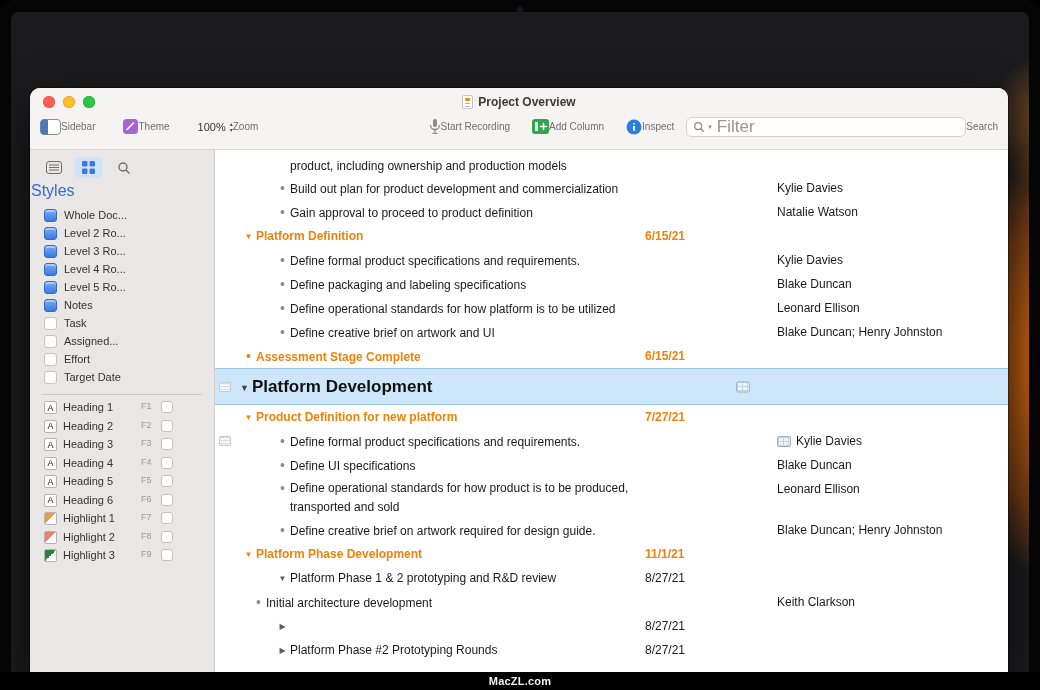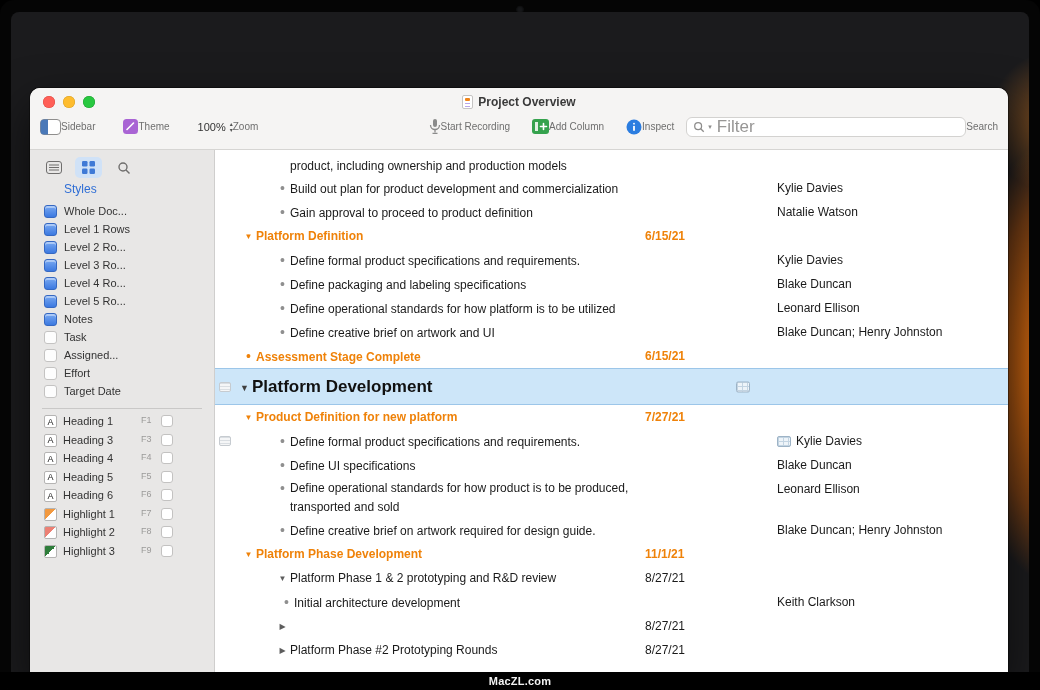--- a/index.html
+++ b/index.html
@@ -42,21 +42,21 @@
                       font-family:"Liberation Sans","DejaVu Sans",sans-serif;}
   .search-field input::placeholder{color:#979695;}
   .chev{font-size:7px;color:#8e8d8c;}
 
   
   .wbody{display:flex;height:522px;}
   .sidebar{width:185px;background:#e8e7e6;border-right:1px solid #cfcecd;font-size:11px;color:#333;flex:none;}
   .sb-tabs{display:flex;align-items:center;gap:8px;padding:7px 0 1px 10px;}
   .sb-tab{width:27px;height:21px;border-radius:5px;display:flex;align-items:center;justify-content:center;}
   .sb-tab.active{background:#d0e2f7;}
-  .sb-section{color:#2f6ed5;padding:3px 0 6px 34px;font-size:12px;}
+  .sb-section{color:#2f6ed5;padding:3px 0 6px 1px;font-size:16px;}
   .sb-list{padding-left:14px;}
   .sb-item{display:flex;align-items:center;gap:7px;height:18px;}
   .swatch{width:13px;height:13px;border-radius:3px;flex:none;}
   .sw-blue{background:linear-gradient(180deg,#79a9f2,#3c79e0);border:1px solid #3568c2;
            box-shadow:inset 0 2px 0 rgba(255,255,255,.4);}
   .sw-plain{background:#fdfdfd;border:1px solid #c4c3c2;}
   .sb-div{height:1px;background:#c9c8c7;margin:8px 12px 6px 12px;}
   .sb-item2{display:flex;height:18.5px;padding-left:14px;}
   .nsic{width:13px;height:13px;border-radius:2px;flex:none;margin-right:6px;border:1px solid #b5b4b3;background:#fff;
         display:flex;align-items:center;justify-content:center;font-size:9px;color:#222;}
@@ -68,21 +68,21 @@
   .fkey{width:20px;font-size:9px;color:#9b9a99;}
   .chk{width:12px;height:12px;border:1px solid #c3c2c1;border-radius:3px;background:#fff;}
 
   
   .outline{flex:1;position:relative;background:#fff;overflow:hidden;padding-top:6px;font-size:12px;color:#1a1a1a;}
   .orow{position:relative;height:24px;line-height:24px;white-space:nowrap;}
   .marker{display:inline-block;width:15px;text-align:center;}
   .mk-open::before{content:"▼";font-size:8px;color:#5d5d5d;vertical-align:1px;}
   .mk-closed::before{content:"▶";font-size:8px;color:#5d5d5d;vertical-align:1px;}
   .mk-bullet::before{content:"•";font-size:14px;color:#8f8f8f;}
-  .lvl-1{padding-left:22px;} .lvl-2{padding-left:26px;} .lvl-3{padding-left:60px;} .lvl-4{padding-left:64px;}
+  .lvl-1{padding-left:22px;} .lvl-2{padding-left:26px;} .lvl-3{padding-left:60px;} .lvl-4{padding-left:36px;}
   .st-orange .topic{color:#ef8209;font-weight:700;}
   .st-orange .mk-open::before,.st-orange .mk-bullet::before{color:#ef8209;}
   .st-orange .date{color:#ef8209;font-weight:700;}
   .st-section .topic{font-size:17px;font-weight:700;color:#111;}
   .st-section .mk-open::before{font-size:9px;color:#3f3f3f;}
   .sel{background:#cde6f9;box-shadow:inset 0 1px 0 #9cc6e9,inset 0 -1px 0 #9cc6e9;height:37px;line-height:37px;}
   .clip-top{height:20px;line-height:20px;overflow:hidden;}
   .wrap{height:41px;line-height:19px;padding-top:2px;}
   .wrap .marker{vertical-align:top;}
   .wrap .topic{display:inline-block;max-width:345px;white-space:normal;vertical-align:top;}
@@ -235,24 +235,20 @@
           </div>
           <div class="sb-section">Styles</div>
 
           <div class="sb-list">
 
               <div class="sb-item">
                 <span class="swatch sw-blue"></span>
                 <span>Whole Doc...</span>
               </div>
 
-              <div class="sb-item">
-                <span class="swatch sw-blue"></span>
-                <span>Level 1 Rows</span>
-              </div>
 
               <div class="sb-item">
                 <span class="swatch sw-blue"></span>
                 <span>Level 2 Ro...</span>
               </div>
 
               <div class="sb-item">
                 <span class="swatch sw-blue"></span>
                 <span>Level 3 Ro...</span>
               </div>
@@ -298,20 +294,26 @@
 
           <div>
 
               <div class="sb-item2">
                 <span class="nsic ic-A"></span>
                 <span class="lbl">Heading 1</span>
                 <span class="fkey">F1</span>
                 <span class="chk"></span>
               </div>
 
+              <div class="sb-item2">
+                <span class="nsic ic-A"></span>
+                <span class="lbl">Heading 2</span>
+                <span class="fkey">F2</span>
+                <span class="chk"></span>
+              </div>
 
               <div class="sb-item2">
                 <span class="nsic ic-A"></span>
                 <span class="lbl">Heading 3</span>
                 <span class="fkey">F3</span>
                 <span class="chk"></span>
               </div>
 
               <div class="sb-item2">
                 <span class="nsic ic-A"></span>

